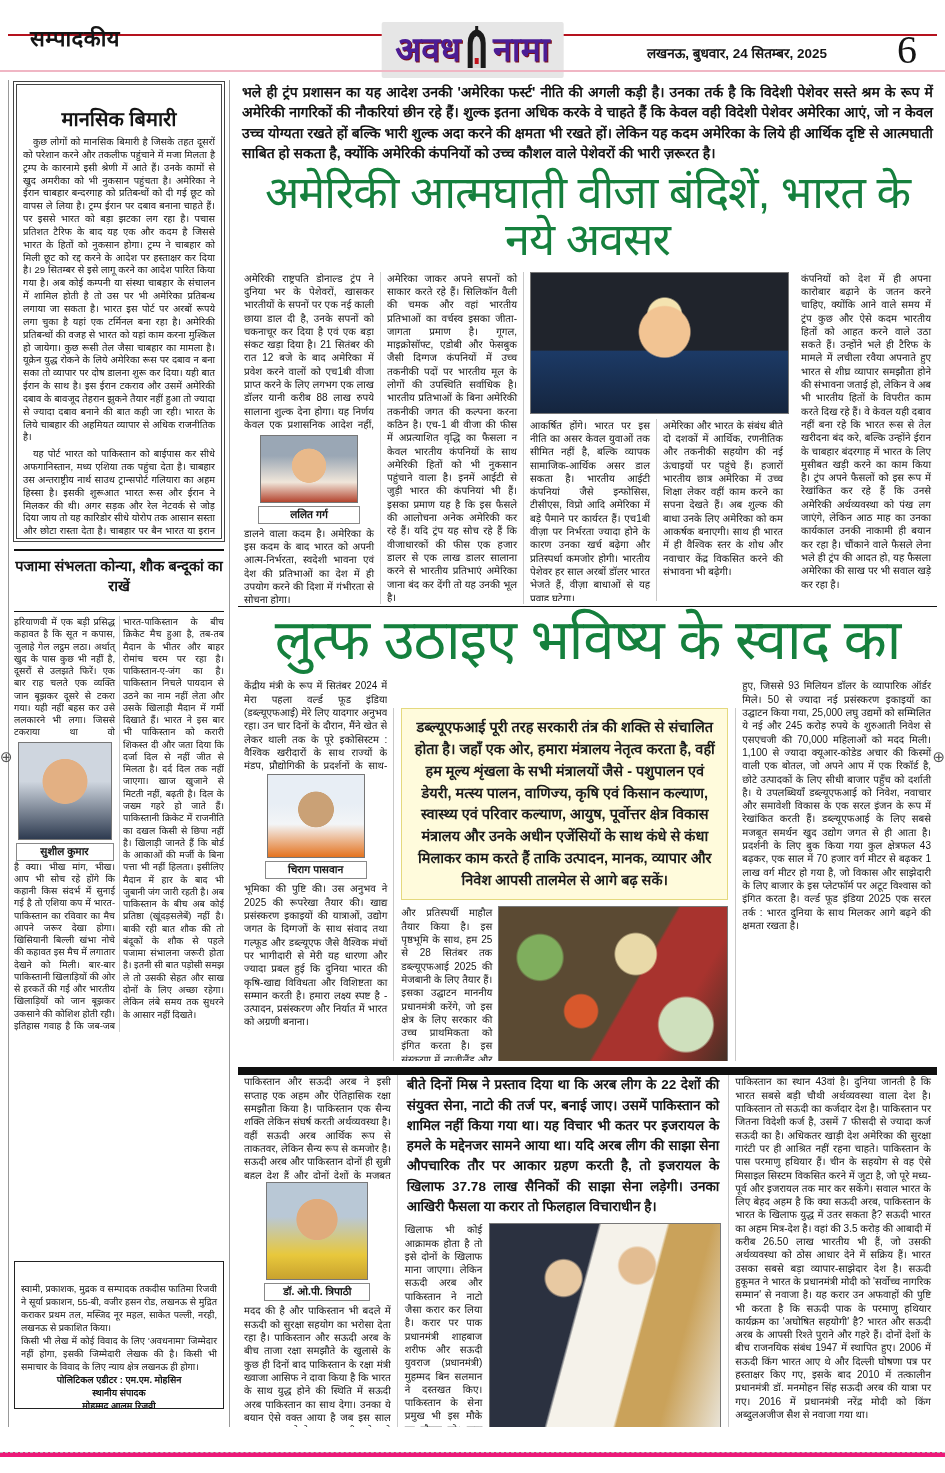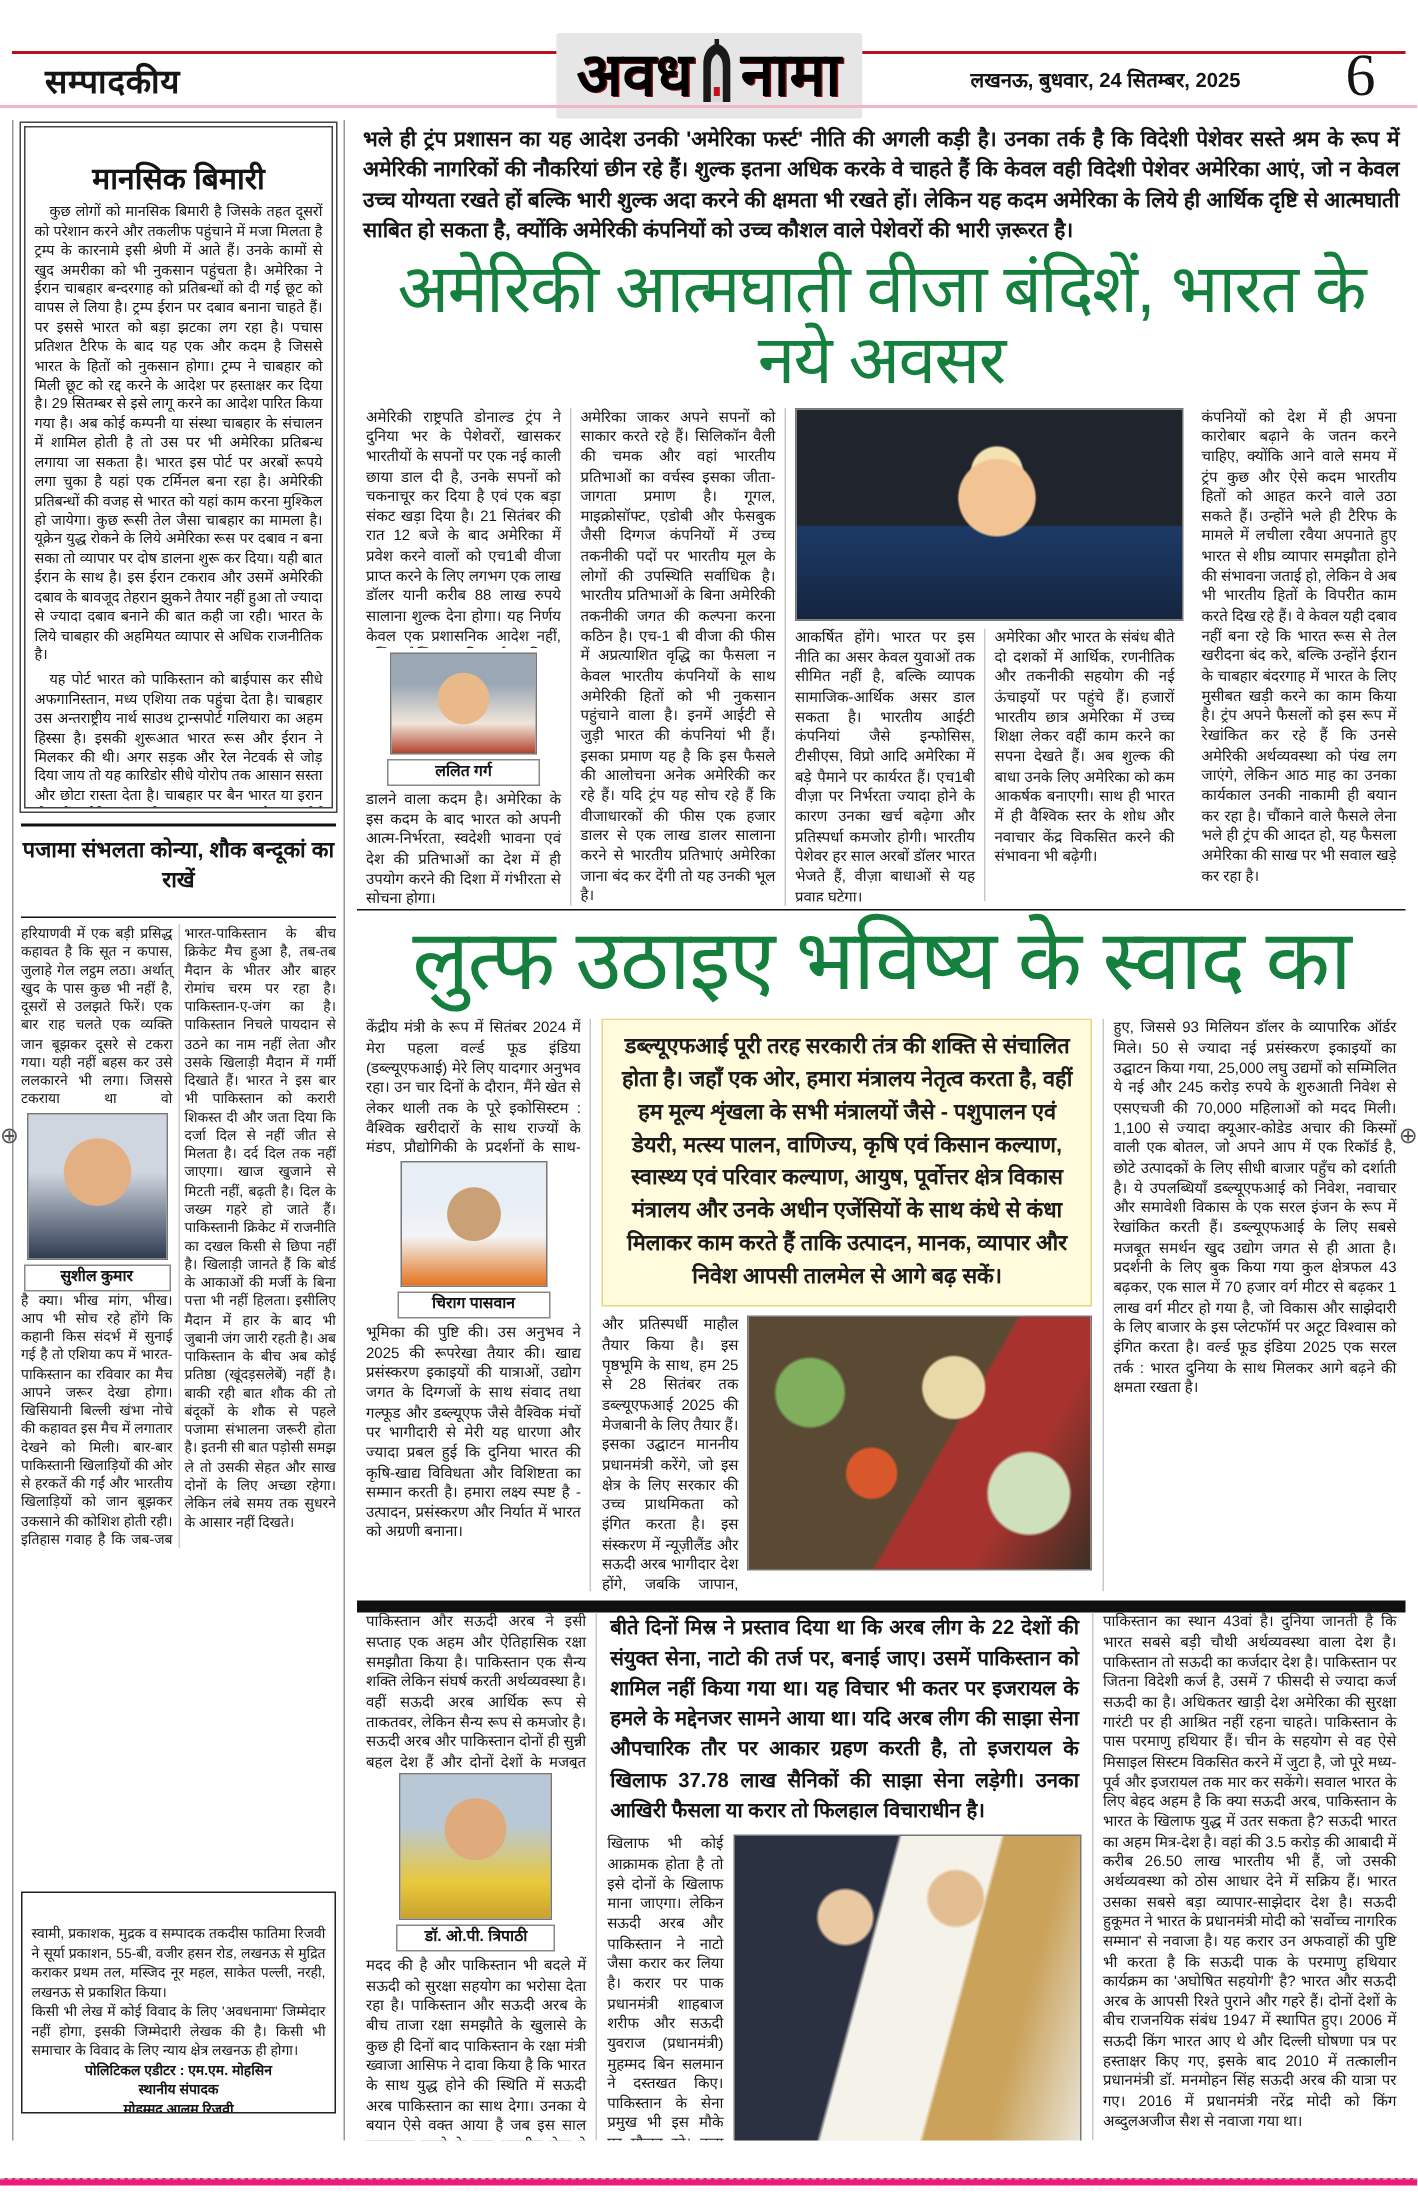--- a/index.html
+++ b/index.html
@@ -2,24 +2,24 @@
 <html lang="hi"><head>
 <meta charset="utf-8">
 <style>
   html,body{margin:0;padding:0;background:#fff;}
   .page{position:relative;width:945px;height:1473px;background:#fff;overflow:hidden;
         font-family:"Liberation Sans","DejaVu Sans",sans-serif;color:#151515;}
   
   .hdr{position:relative;height:78px;}
   .hdr .redline{position:absolute;top:34px;left:8px;right:8px;height:2px;background:#b5121e;}
   .hdr .pinkline{position:absolute;top:70px;left:0;right:0;height:2px;background:#f0b6c4;}
-  .editorial{position:absolute;left:30px;top:38px;font-size:22px;font-weight:bold;letter-spacing:.5px;}
+  .editorial{position:absolute;left:30px;top:22px;font-size:22px;font-weight:bold;letter-spacing:.5px;}
   .masthead{position:absolute;left:50%;transform:translateX(-50%);top:22px;background:#e6e6e6;
             padding:4px 14px 6px;display:flex;align-items:center;gap:4px;border-radius:2px;}
-  .masthead .mword{color:#000000;font-size:40px;font-weight:bold;line-height:1;
+  .masthead .mword{color:#4c1d95;font-size:34px;font-weight:bold;line-height:1;
                    text-shadow:1px 1px 0 #7e0d12;}
   .dateline{position:absolute;right:118px;top:44px;font-size:13.5px;font-weight:bold;}
   .pageno{position:absolute;right:28px;top:26px;font-size:40px;font-family:"Liberation Serif",serif;}
   
   .content{display:flex;padding:2px 8px 0 8px;gap:8px;}
   
   .sidebar{width:222px;flex:0 0 222px;border-left:1px solid #999;border-right:1px solid #999;
            padding:0 5px;box-sizing:border-box;}
   .sb-box1{border:1px solid #444;outline:1px solid #444;outline-offset:2px;margin:4px 2px 10px;
            padding:20px 6px;height:455px;overflow:hidden;box-sizing:border-box;}
@@ -57,21 +57,21 @@
                 linear-gradient(180deg,#20242c 55%,#1c3a66 56%,#15253e);}
   .innercols{display:flex;height:182px;overflow:hidden;}
   .portrait{margin:3px auto;}
   .p-lalit{width:96px;height:66px;background:radial-gradient(circle at 50% 45%,#e9b98a 0 28%,rgba(0,0,0,0) 29%),linear-gradient(180deg,#9aa7b5 30%,#f0e6da 70%,#b4452f);}
   .p-sushil{background:radial-gradient(circle at 50% 40%,#e3b083 0 30%,rgba(0,0,0,0) 31%),linear-gradient(180deg,#cfd6df 40%,#2e3b50);}
   .p-chirag{width:96px;height:82px;background:radial-gradient(circle at 50% 42%,#caa176 0 26%,rgba(0,0,0,0) 27%),linear-gradient(180deg,#e8eef5 35%,#f3f5f7 60%,#e4731f);}
   .p-op{width:100px;height:96px;background:radial-gradient(circle at 50% 38%,#e0ab7c 0 26%,rgba(0,0,0,0) 27%),linear-gradient(180deg,#b9c8d6 35%,#e8c83c 75%,#c9a22e);}
   .midrule{border-top:1.5px solid #111;margin:2px 0 0;}
   .body-mid{height:382px;}
   .body-mid .c1{flex:0 0 20.5%;}
-  .body-mid .cmid{flex:1;border-left:1px solid #c9c9c9;border-right:1px solid #c9c9c9;padding:0 7px;}
+  .body-mid .cmid{flex:1;border-left:1px solid #c9c9c9;border-right:1px solid #c9c9c9;padding:0 7px;margin-top:29px;}
   .body-mid .c5{flex:0 0 27%;}
   .ybox{background:#fffbdc;border:1px solid #e4d97e;padding:8px 10px;font-size:14.5px;font-weight:bold;
         line-height:1.5;text-align:center;color:#1c1c1c;margin:0 0 6px;}
   .midrow{display:flex;gap:6px;margin-bottom:5px;}
   .midrow .mtxt{flex:1;font-size:10px;line-height:1.33;text-align:justify;min-width:0;}
   .food{flex:0 0 228px;height:168px;
      background:radial-gradient(circle at 18% 30%,#7fae5d 0 10%,rgba(0,0,0,0) 11%),
                 radial-gradient(circle at 36% 62%,#d8582c 0 9%,rgba(0,0,0,0) 10%),
                 radial-gradient(circle at 60% 28%,#e9d9a8 0 11%,rgba(0,0,0,0) 12%),
                 radial-gradient(circle at 82% 70%,#cfe0bd 0 12%,rgba(0,0,0,0) 13%),

